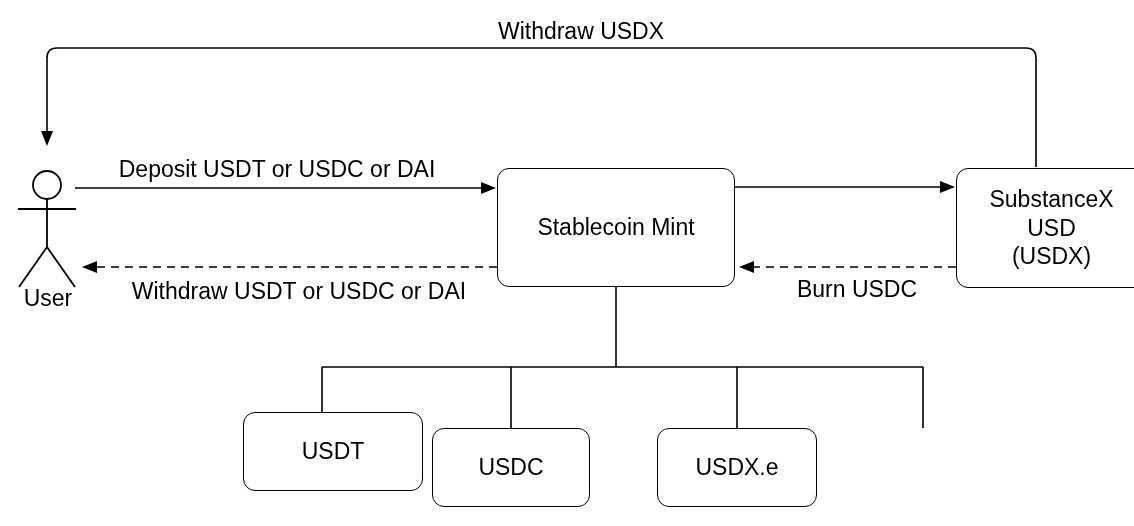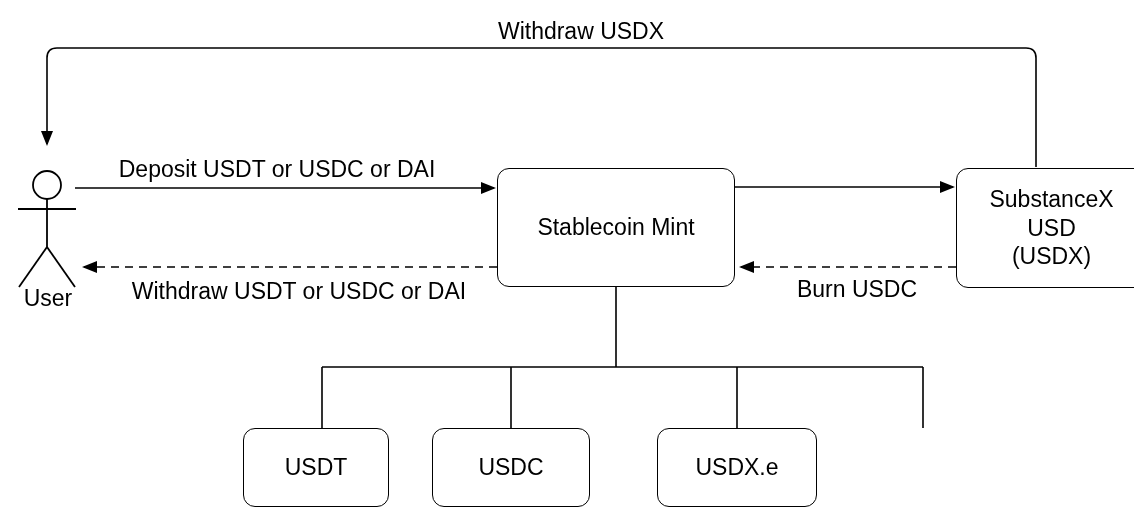--- a/index.html
+++ b/index.html
@@ -90,21 +90,21 @@
   <div class="node" style="left:497px; top:168px; width:238px; height:119px;">
     <span class="node-label">Stablecoin Mint</span>
   </div>
 
   <div class="node" style="left:956px; top:168px; width:191px; height:120px;">
     <span class="node-label">SubstanceX
 USD
 (USDX)</span>
   </div>
 
-  <div class="node" style="left:243px; top:428px; width:146px; height:79px;text-align:right;">
+  <div class="node" style="left:243px; top:412px; width:180px; height:79px;text-align:right;">
     <span class="node-label">USDT</span>
   </div>
 
   <div class="node" style="left:432px; top:428px; width:158px; height:79px;">
     <span class="node-label">USDC</span>
   </div>
 
   <div class="node" style="left:657px; top:428px; width:160px; height:79px;">
     <span class="node-label">USDX.e</span>
   </div>

